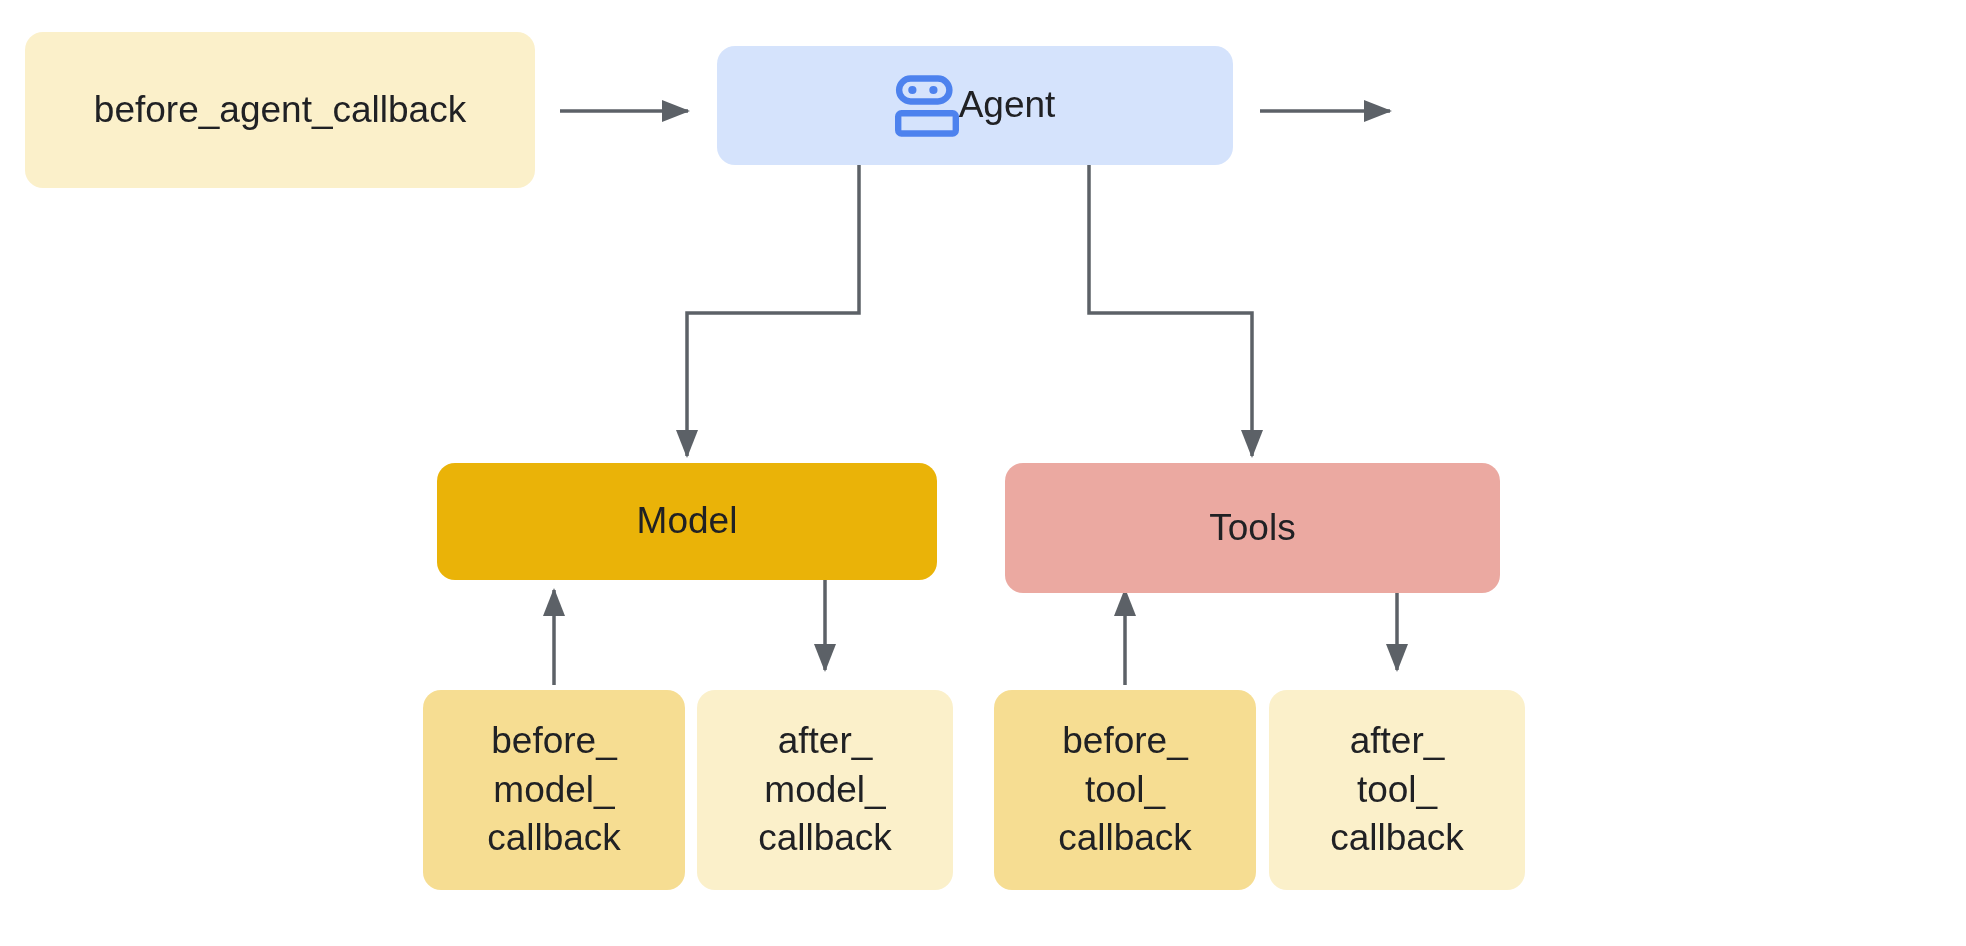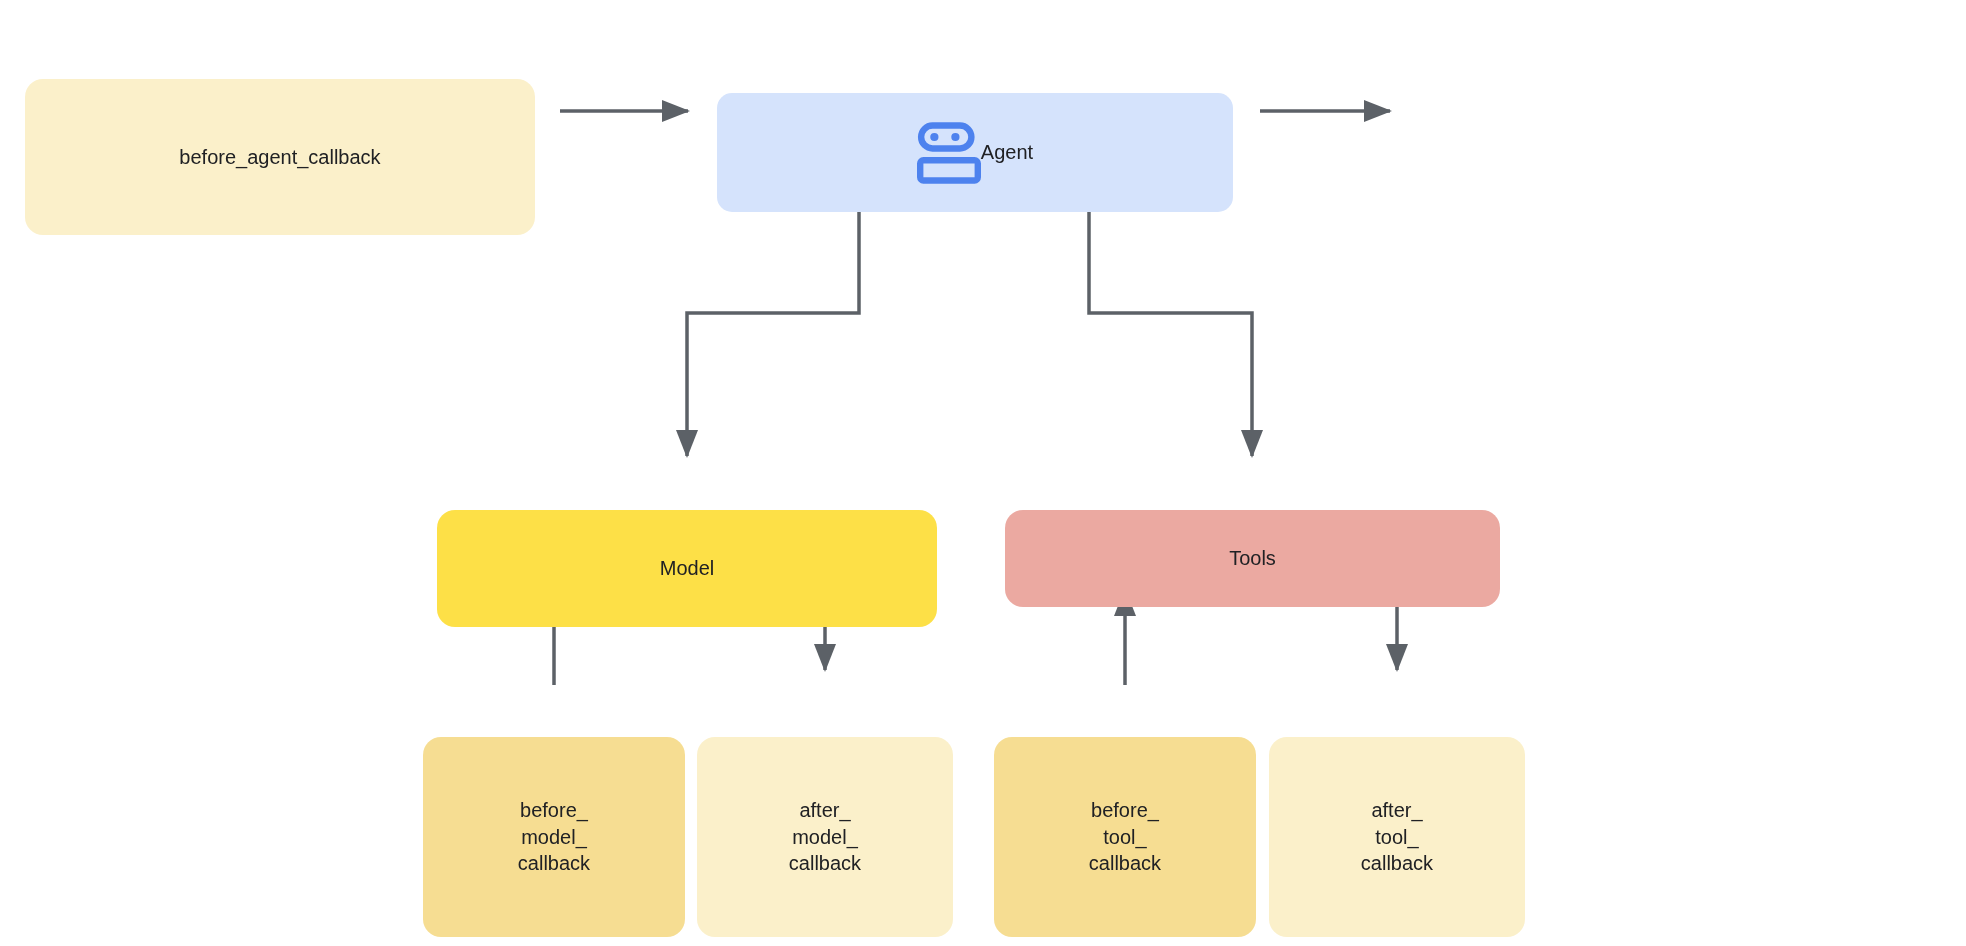--- a/index.html
+++ b/index.html
@@ -26,32 +26,31 @@
     stroke: #5c6167;
     stroke-width: 3.5;
     fill: none;
   }
   .node {
     position: absolute;
     display: flex;
     align-items: center;
     justify-content: center;
     border-radius: 18px;
-    font-size: 20px;
+    font-size: 37px;
     line-height: 1.32;
     text-align: center;
     box-sizing: border-box;
     white-space: pre-line;
-    margin-top: 47px;
   }
   .node-before-agent { left: 25px;  top: 32px;  width: 510px; height: 156px; }
-  .node-agent        { left: 717px; top: 46px;  width: 516px; height: 119px; gap: 0; border-radius: 15px; }
+  .node-agent        { left: 717px; top: 46px;  width: 516px; height: 119px; gap: 0; }
   .node-after-agent  { left: 1412px;top: 30px;  width: 511px; height: 157px; }
   .node-model        { left: 437px; top: 463px; width: 500px; height: 117px; }
-  .node-tools        { left: 1005px;top: 463px; width: 495px; height: 97px; }
+  .node-tools        { left: 1005px;top: 463px; width: 495px; height: 130px; }
   .node-before-model { left: 423px; top: 690px; width: 262px; height: 200px; }
   .node-after-model  { left: 697px; top: 690px; width: 256px; height: 200px; }
   .node-before-tool  { left: 994px; top: 690px; width: 262px; height: 200px; }
   .node-after-tool   { left: 1269px;top: 690px; width: 256px; height: 200px; }
   .robot-icon {
     flex: 0 0 auto;
     display: block;
   }
   .robot-icon .stroked {
     fill: none;
@@ -91,21 +90,21 @@
     <svg class="robot-icon" width="64" height="62" viewBox="0 0 70 67" xmlns="http://www.w3.org/2000/svg">
       <rect class="stroked" x="4.5" y="3.5" width="55" height="25" rx="12.5"></rect>
       <circle class="eye" cx="19" cy="16" r="4.5"></circle>
       <circle class="eye" cx="42" cy="16" r="4.5"></circle>
       <rect class="stroked" x="3.5" y="41.5" width="63" height="22" rx="3.5"></rect>
     </svg>
     <span>Agent</span>
   </div>
 
 
-  <div class="node node-model" style="background: #fde047;">
+  <div class="node node-model" style="background: #eab308;">
     <span>Model</span>
   </div>
 
   <div class="node node-tools" style="background: rgb(235, 169, 161);">
     <span>Tools</span>
   </div>
 
   <div class="node node-before-model" style="background: rgb(246, 221, 146);">
     <span>before_
 model_

